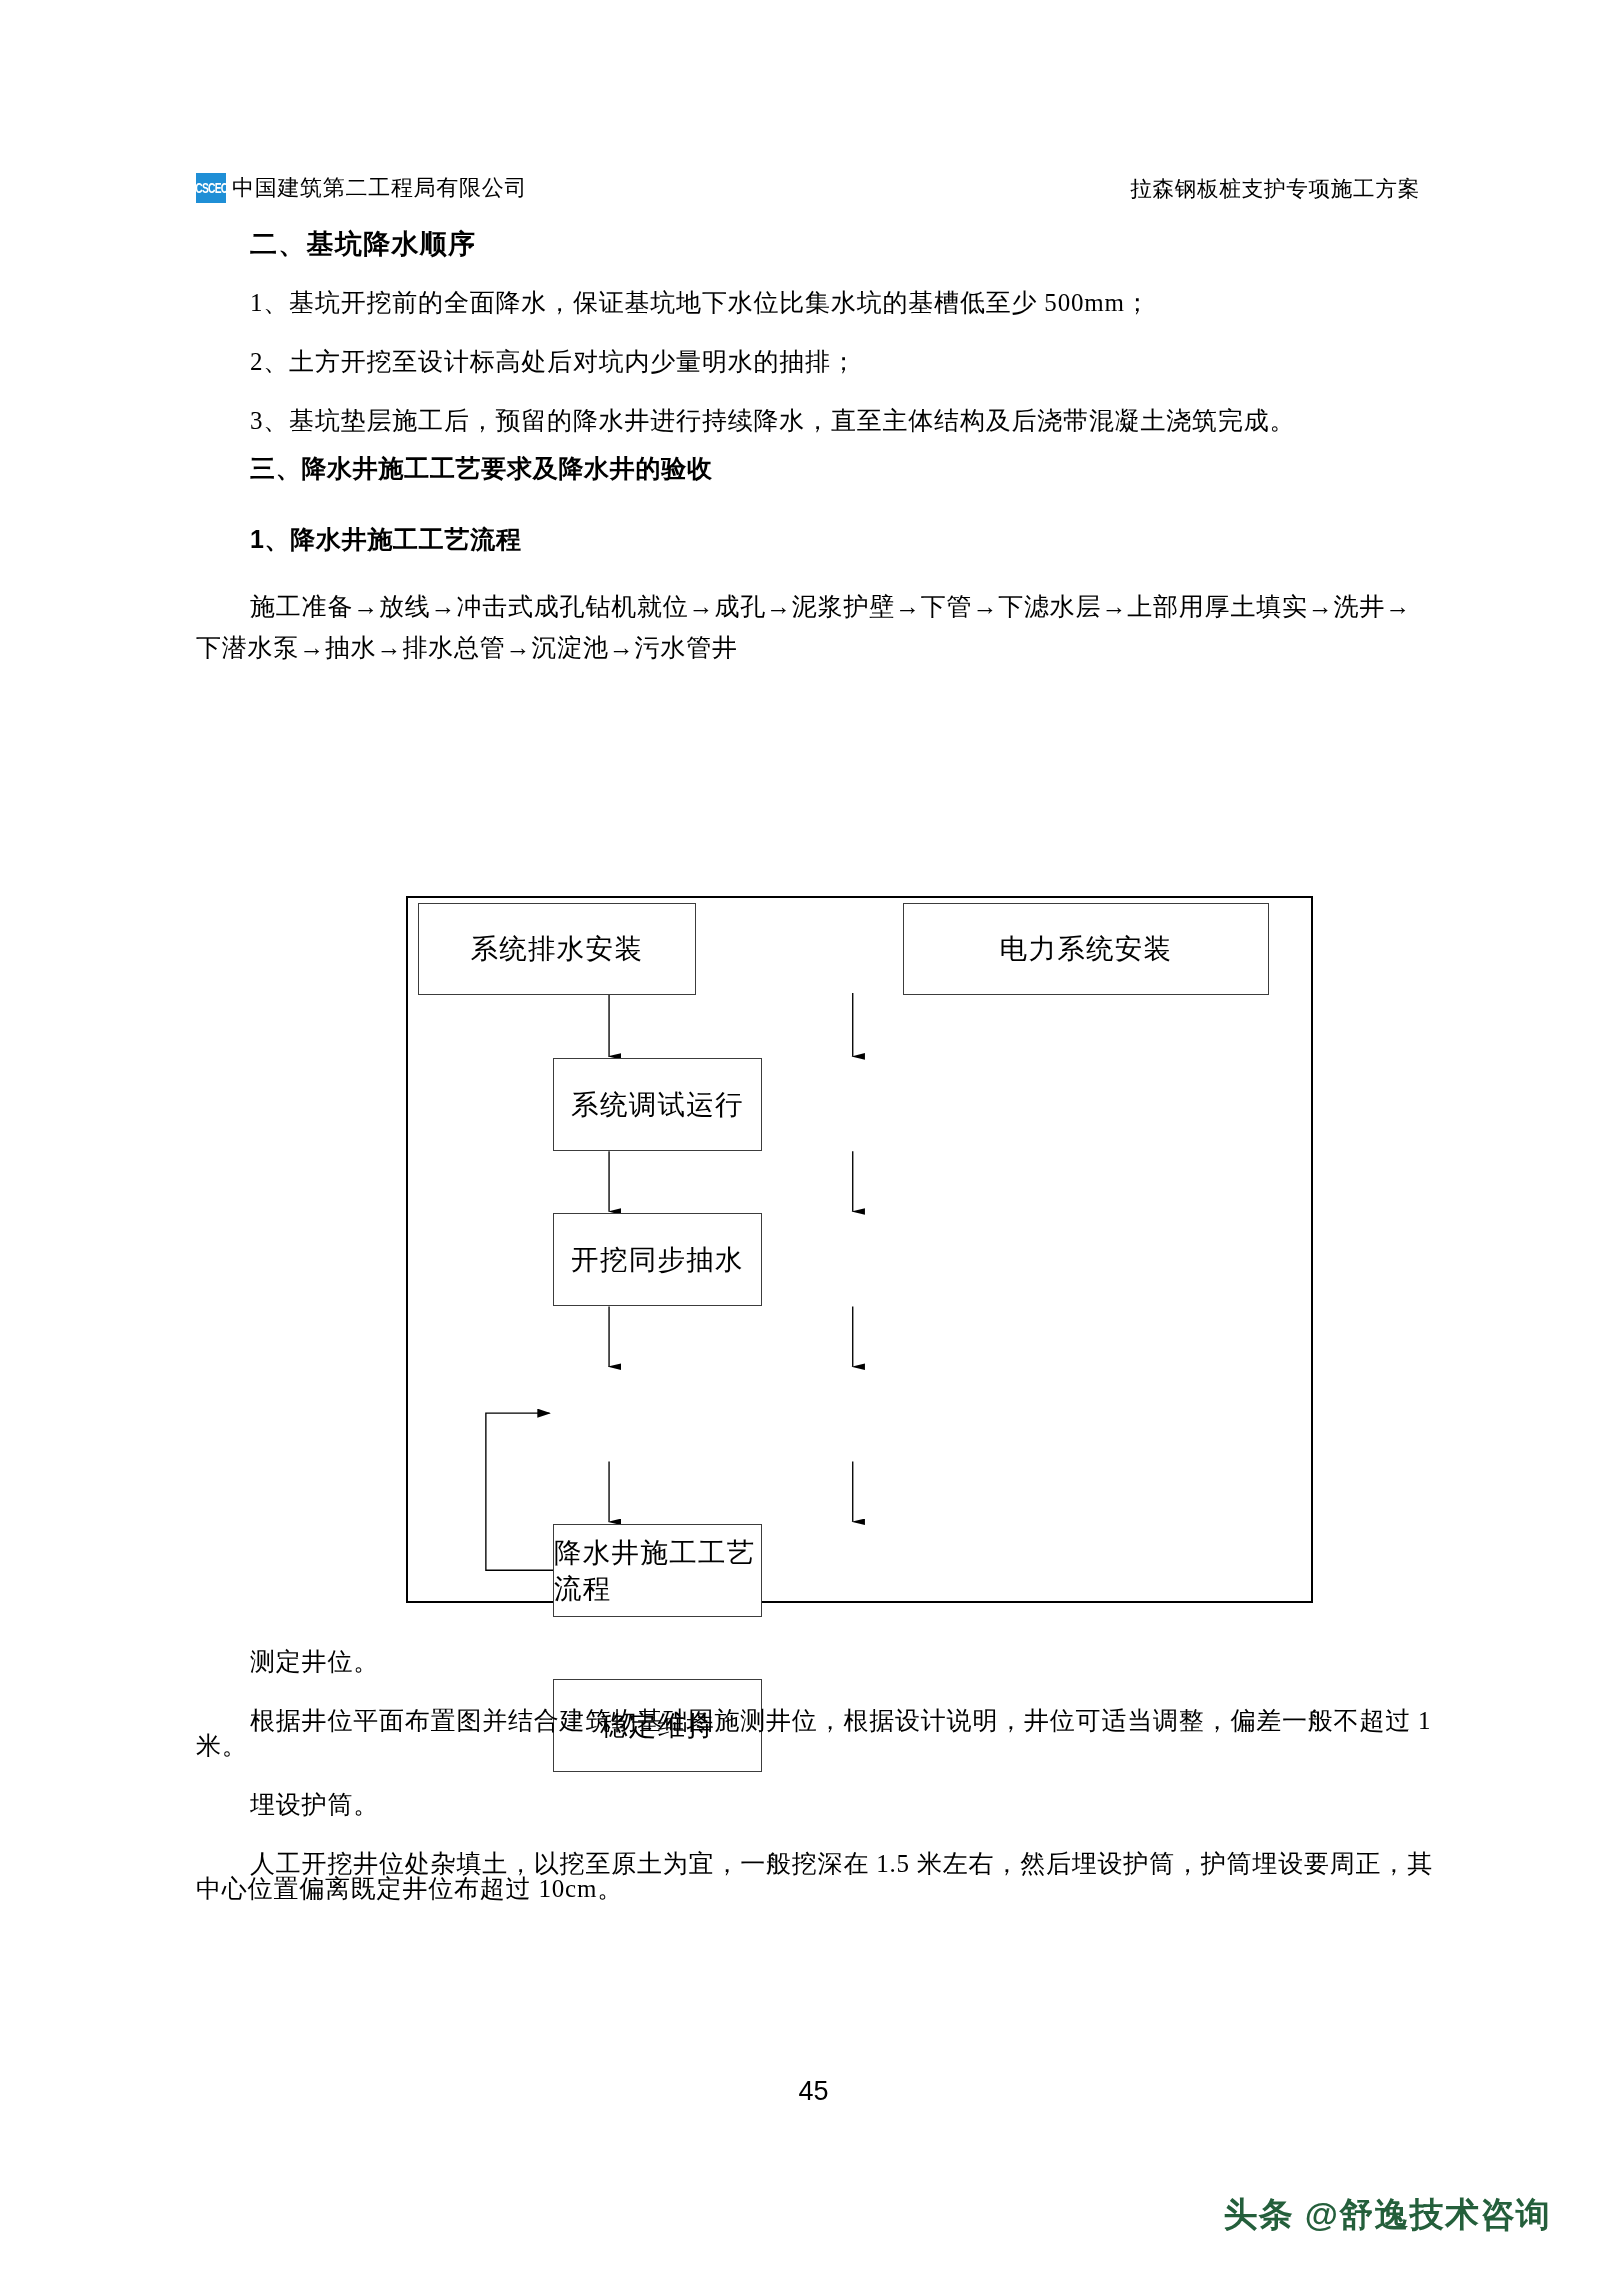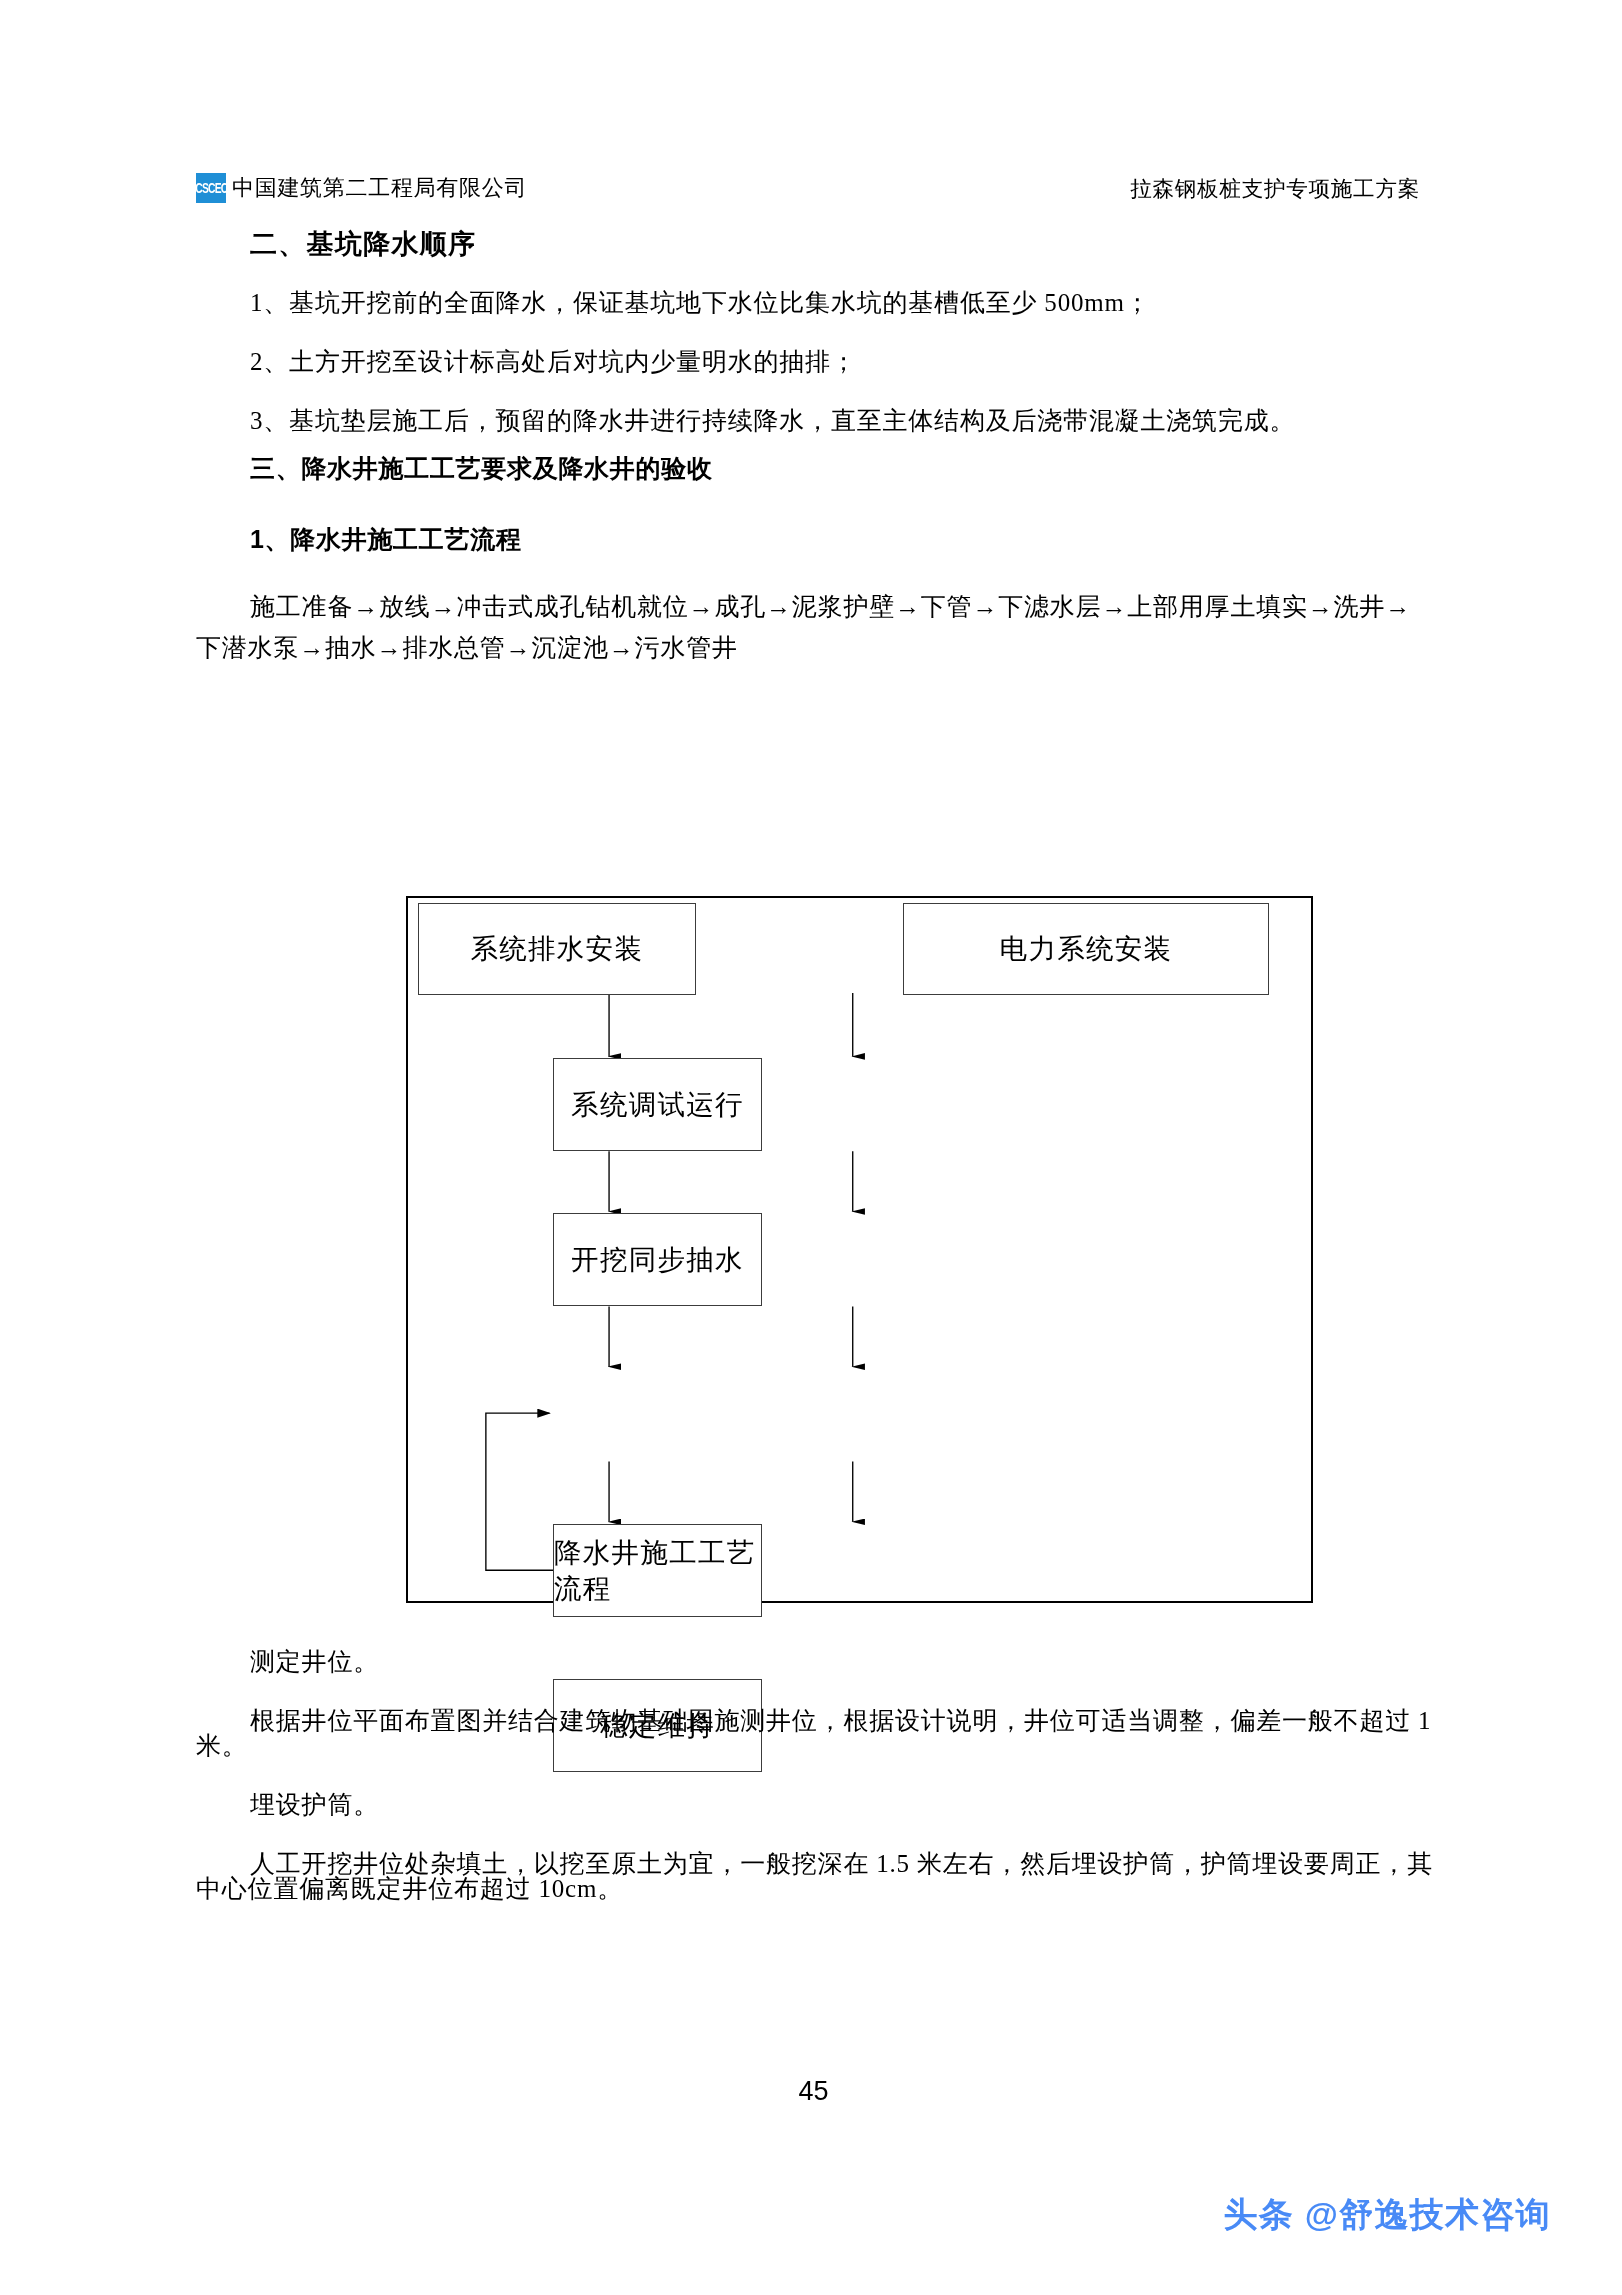--- a/index.html
+++ b/index.html
@@ -158,21 +158,21 @@
     font-family: Liberation Sans, sans-serif;
   }
 
   
   .watermark {
     position: absolute;
     right: 72px;
     top: 2192px;
     font-size: 34px;
     font-weight: bold;
-    color: #3b82f6;
+    color: #14532d;
     font-family: "Liberation Sans", "DejaVu Sans", sans-serif;
     letter-spacing: 1.3px;
     opacity: 0.93;
     white-space: nowrap;
   }
 </style>
 </head>
 <body>
 
 <div class="page">

